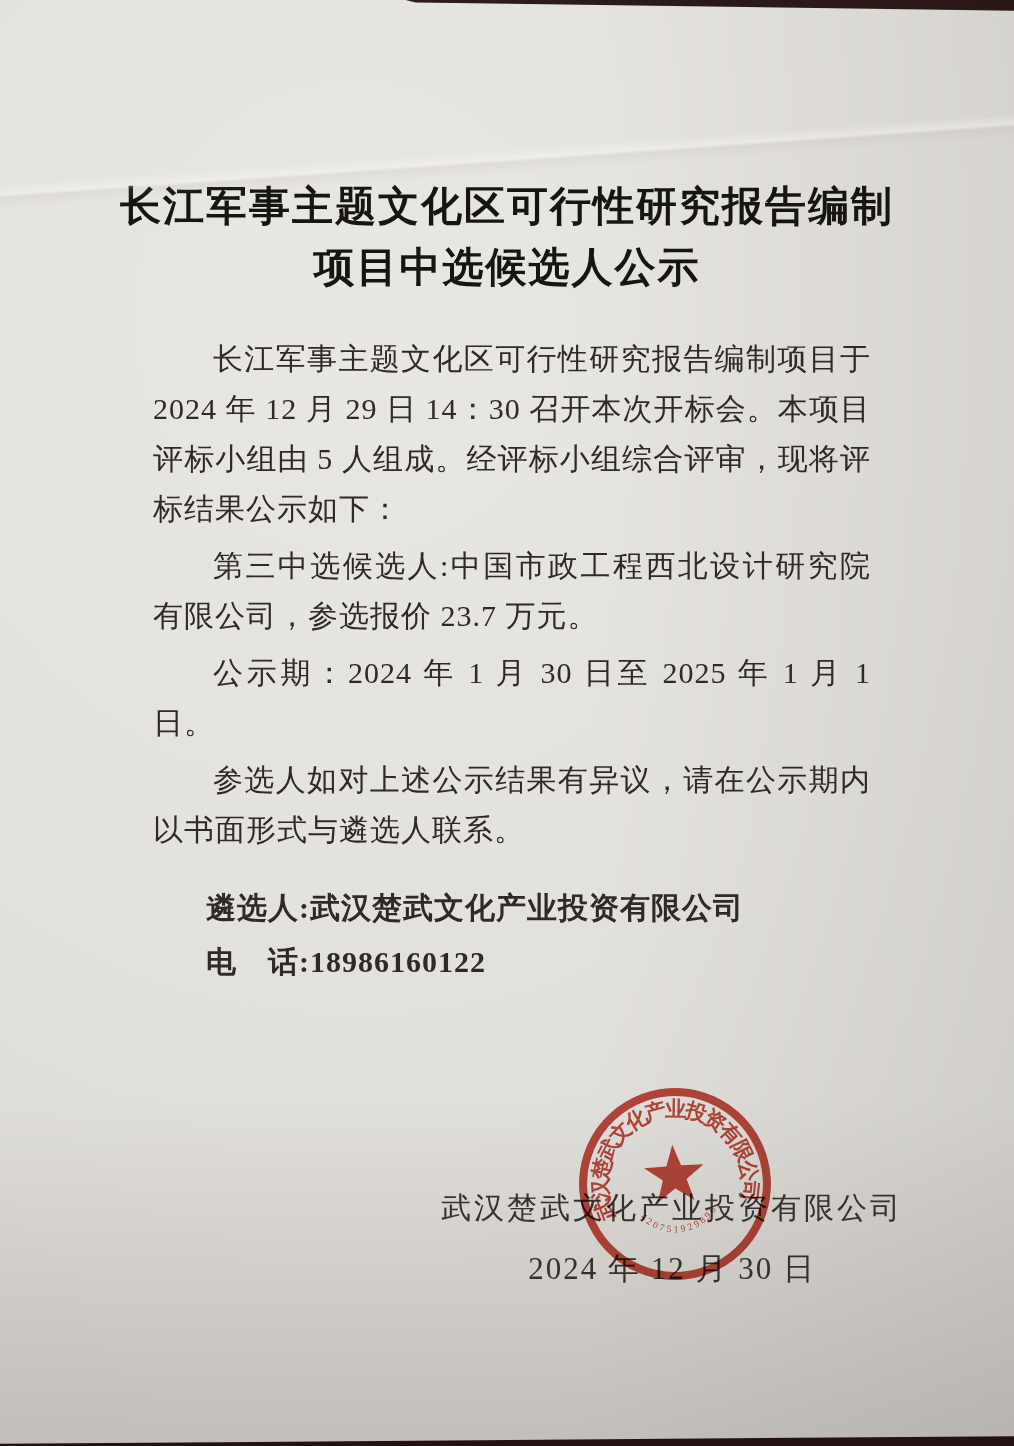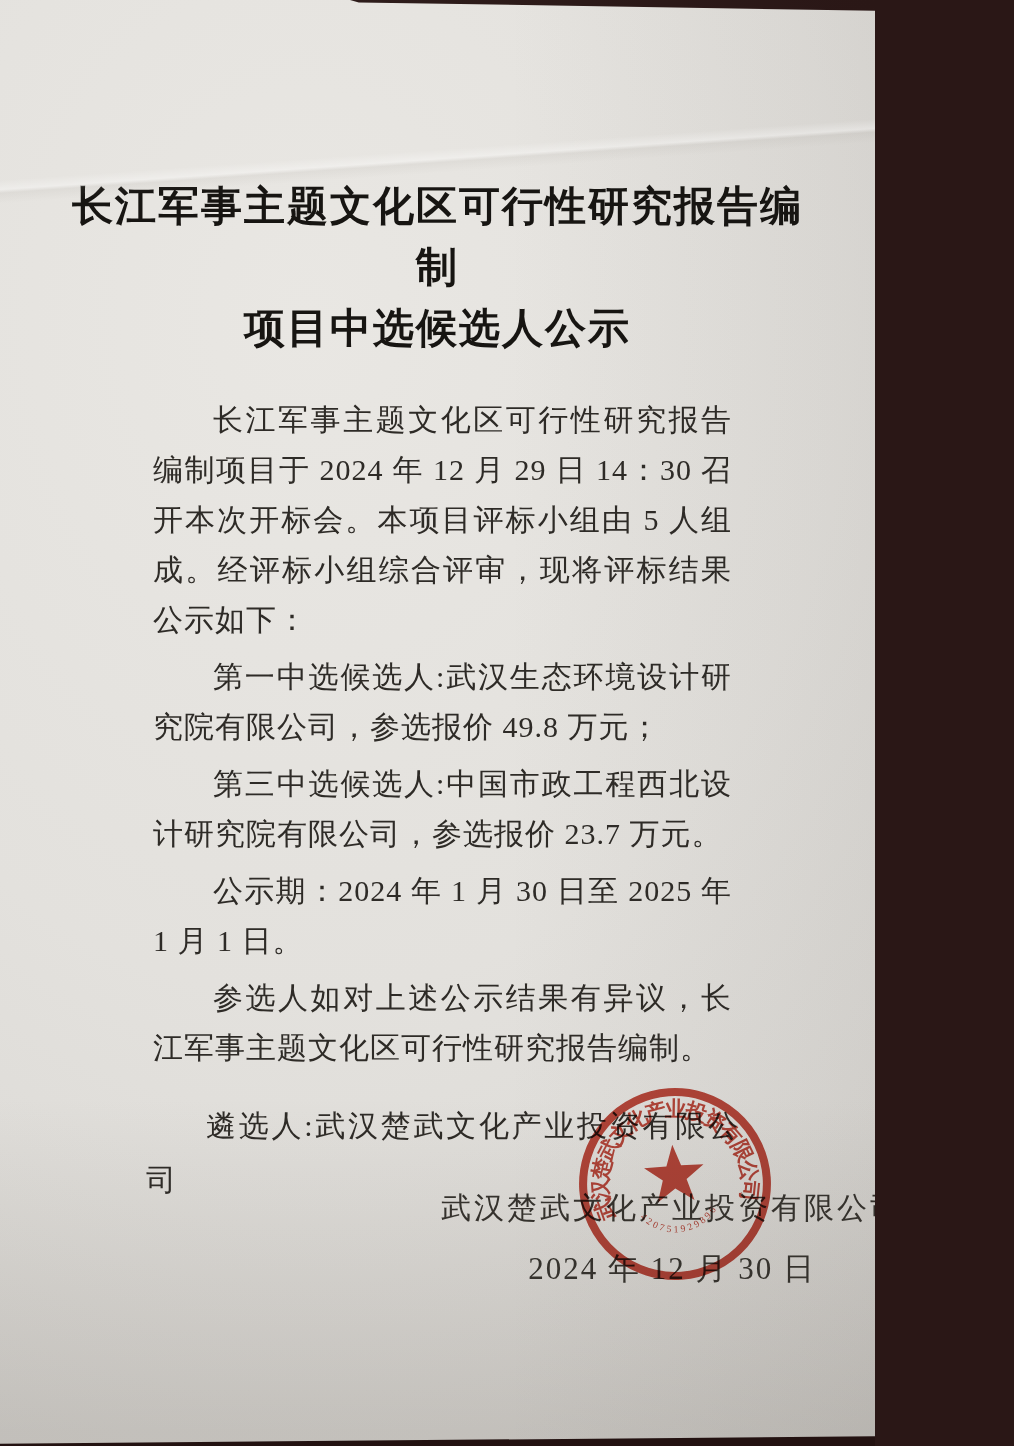--- a/index.html
+++ b/index.html
@@ -6,21 +6,21 @@
     --seal-red:#c23a2c;
     --ink:#2e2b27;
   }
   html,body{margin:0;padding:0;}
   body{
     width:1014px;height:1446px;overflow:hidden;
     font-family:"Liberation Serif","DejaVu Serif",serif;
     background:#2a1716;
   }
   .photo{
-    position:relative;width:875px;height:1446px;overflow:hidden;
+    position:relative;width:1014px;height:1446px;overflow:hidden;
   }
   .paper{
     position:absolute;inset:0;
     background:
       linear-gradient(to bottom, rgba(255,255,255,0) 76%, rgba(118,112,105,.24) 99%),
       linear-gradient(to right, rgba(0,0,0,0) 58%, rgba(108,103,98,.10) 100%),
       radial-gradient(120% 90% at 35% 22%, #e9e7e3 0%, #e3e1dd 52%, #d8d6d2 100%);
   }
   .crease{
     position:absolute;left:0;top:60px;width:100%;height:200px;pointer-events:none;
@@ -43,21 +43,21 @@
     letter-spacing:2px;color:#171512;
   }
   .title span{display:block;}
   .doc-body{
     margin:36px 136px 0 146px;
     font-size:30px;line-height:50px;color:var(--ink);
     text-align:justify;letter-spacing:1px;
   }
   .doc-body p{margin:7px;text-indent:2em;}
   .contact{margin-top:26px;}
-  .contact p{margin:0;line-height:54px;text-indent:2em;}
+  .contact p{margin:0;line-height:54px;text-indent:2em;font-weight:bold;}
   .signature{
     position:absolute;left:436px;top:1188px;width:472px;
     text-align:center;color:#35322d;
   }
   .signature .sig-company{font-size:30px;letter-spacing:3px;white-space:nowrap;}
   .signature .sig-date{margin-top:19px;font-size:31px;letter-spacing:2px;white-space:nowrap;}
   .seal{
     position:absolute;left:574px;top:1083px;width:202px;height:202px;
     mix-blend-mode:multiply;opacity:.9;
     transform:rotate(-4deg);
@@ -76,27 +76,27 @@
   <div class="paper">
     <div class="crease"></div>
 
     <h1 class="title">
       <span>长江军事主题文化区可行性研究报告编制</span>
       <span>项目中选候选人公示</span>
     </h1>
 
     <div class="doc-body">
       <p>长江军事主题文化区可行性研究报告编制项目于 2024 年 12 月 29 日 14：30 召开本次开标会。本项目评标小组由 5 人组成。经评标小组综合评审，现将评标结果公示如下：</p>
-      <p>第一中选候选人:武汉生态环境设计研究院有限公司，参选报价 49.8 万元；</p>
       <p>第三中选候选人:中国市政工程西北设计研究院有限公司，参选报价 23.7 万元。</p>
       <p>公示期：2024 年 1 月 30 日至 2025 年 1 月 1 日。</p>
-      <p>参选人如对上述公示结果有异议，长江军事主题文化区可行性研究报告编制。</p>
+      <p>参选人如对上述公示结果有异议，请在公示期内以书面形式与遴选人联系。</p>
 
       <div class="contact">
         <p>遴选人:武汉楚武文化产业投资有限公司</p>
+        <p>电　话:18986160122</p>
       </div>
     </div>
 
     <div class="signature">
       <div class="sig-company">武汉楚武文化产业投资有限公司</div>
       <div class="sig-date">2024 年 12 月 30 日</div>
     </div>
 
     <svg class="seal" viewBox="0 0 200 200">
       <defs>

